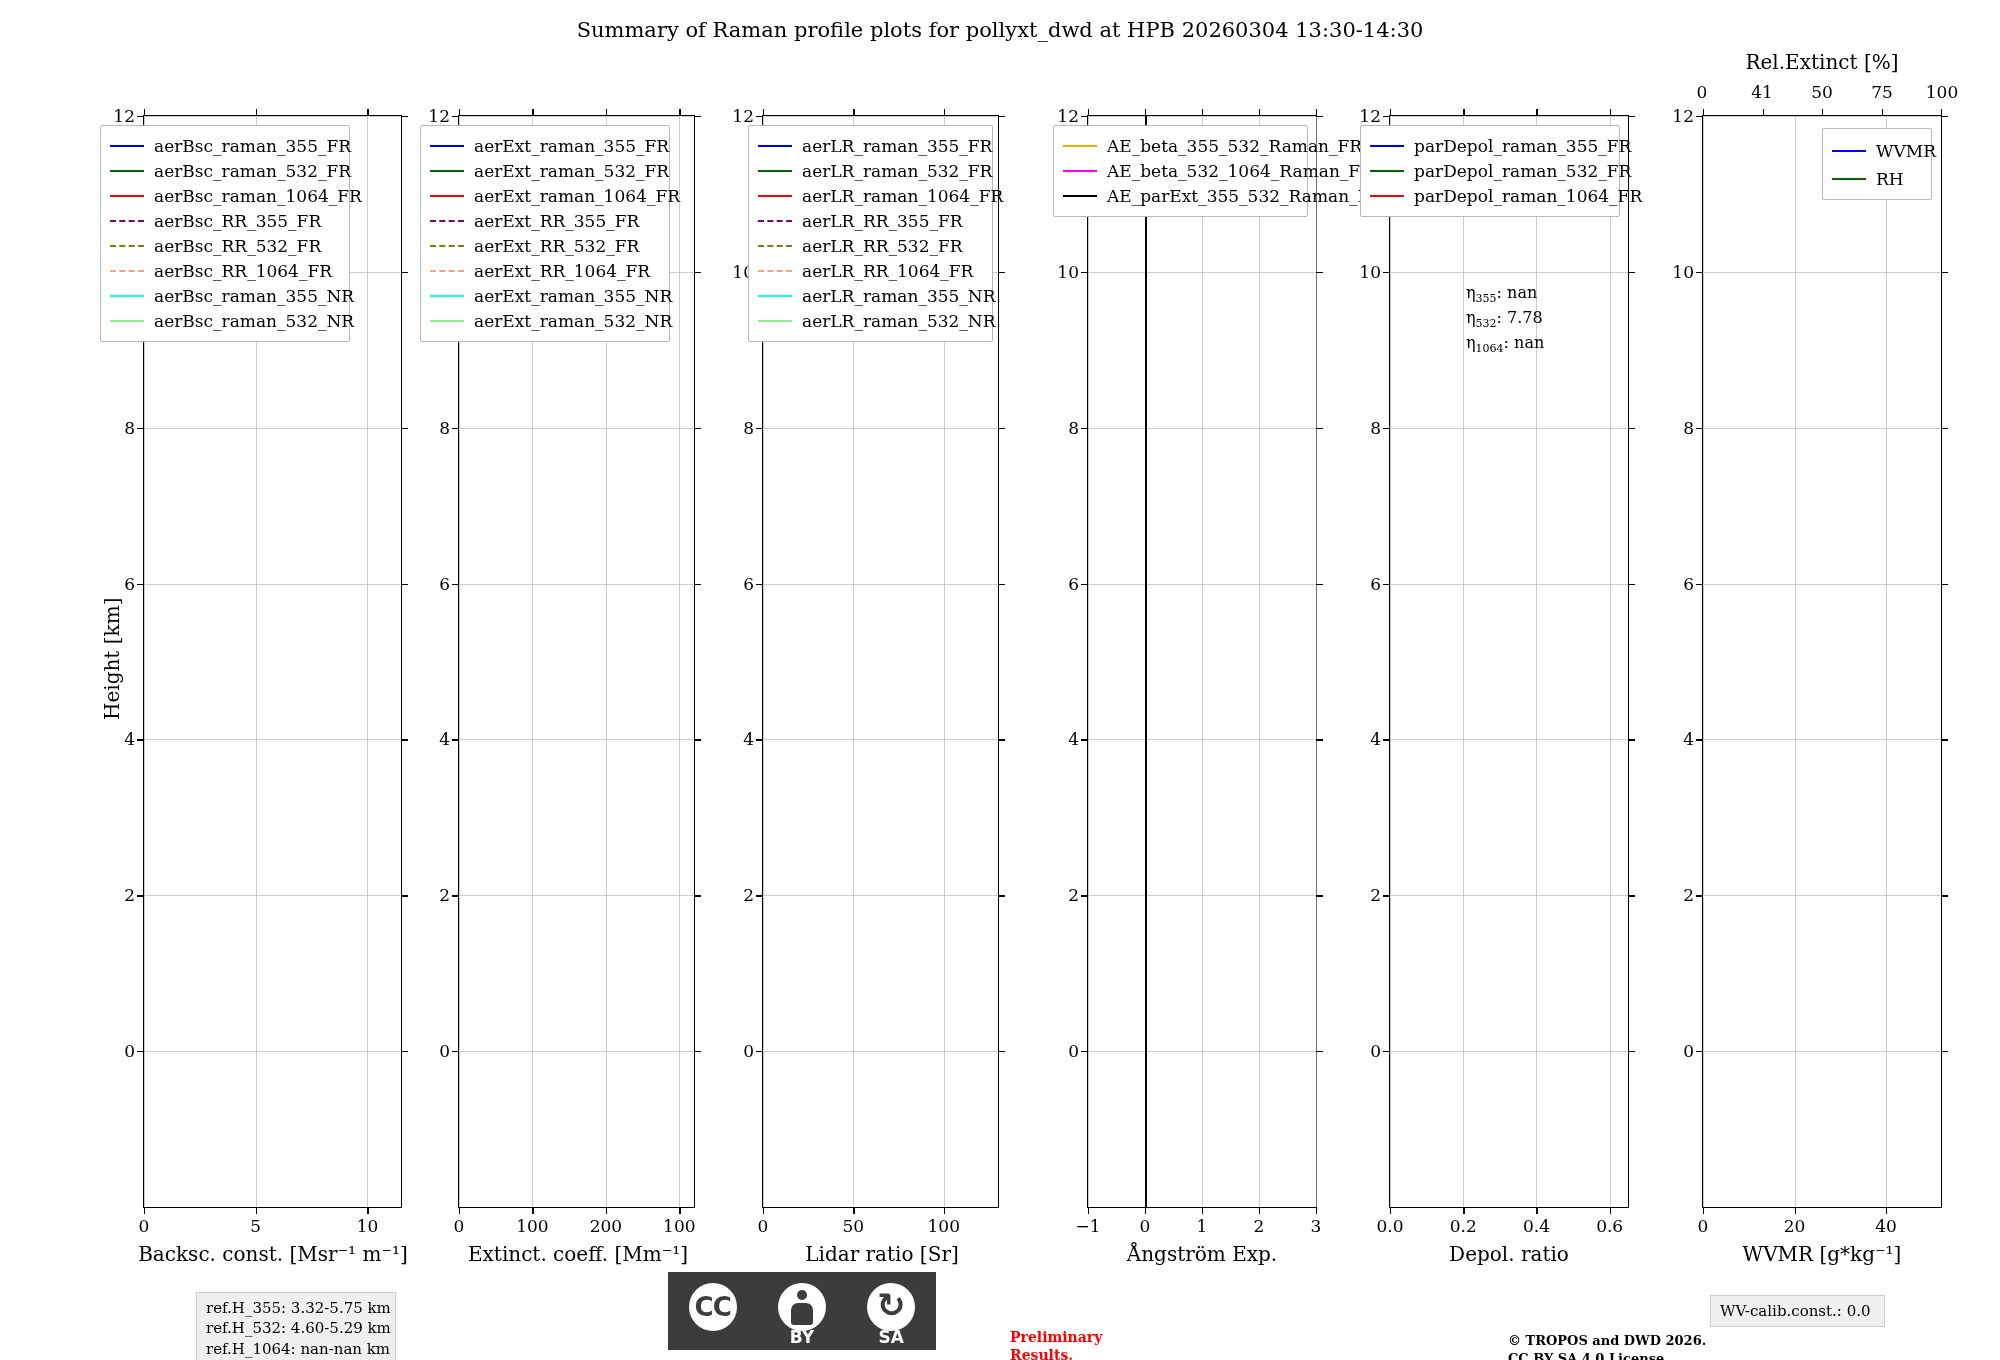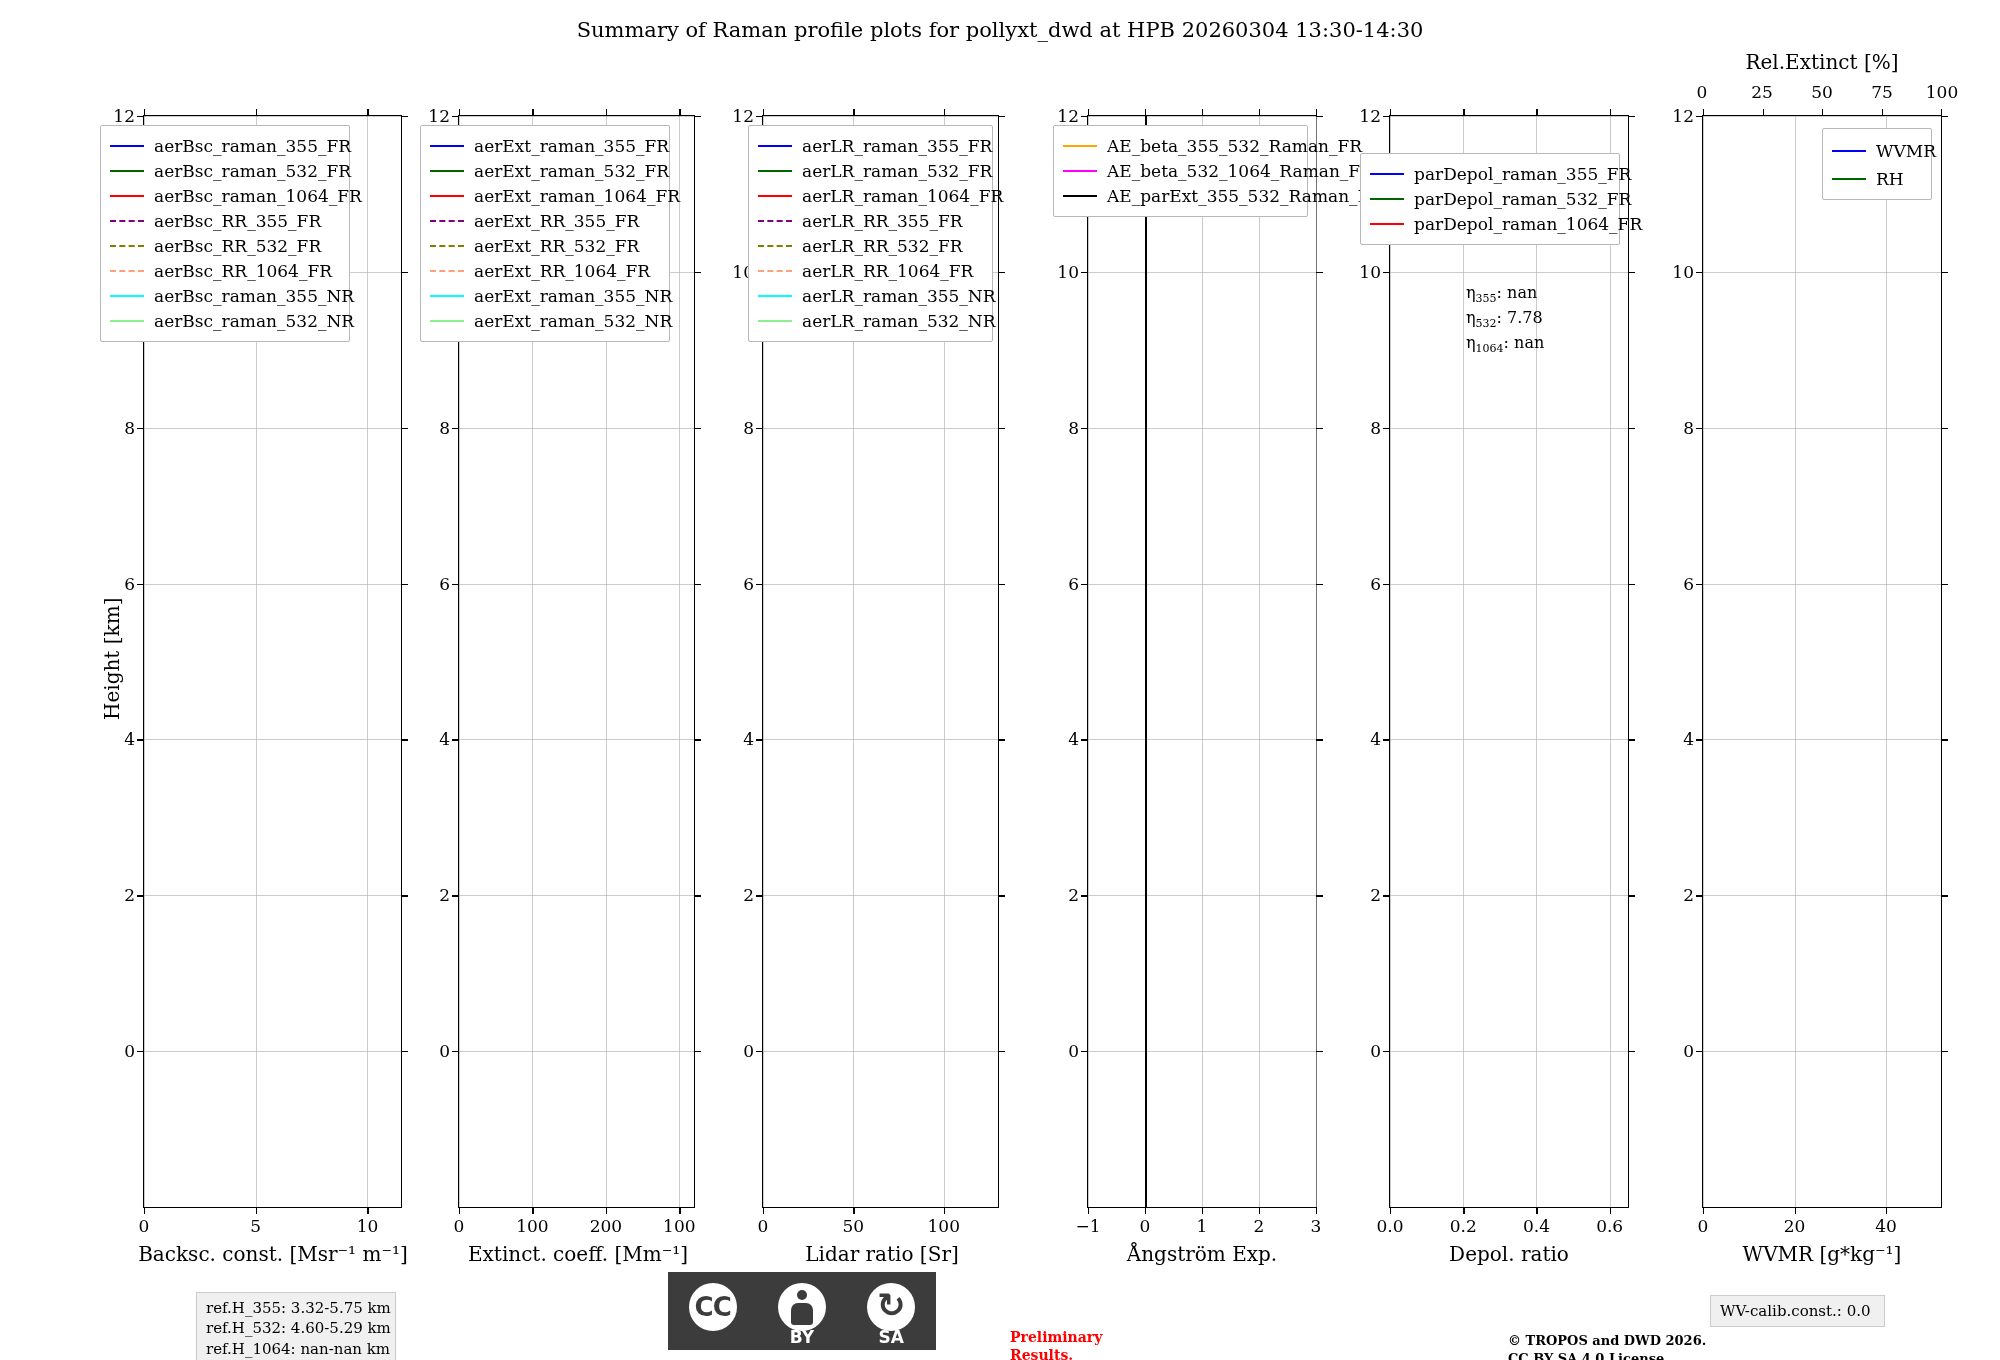--- a/index.html
+++ b/index.html
@@ -660,21 +660,21 @@
       <div class="xtickmark" style="left:61.54%;"></div>
       <div class="xtickmark" style="left:92.3%;"></div>
       <div class="xtickmark top" style="left:0%;"></div>
       <div class="xtickmark top" style="left:30.77%;"></div>
       <div class="xtickmark top" style="left:61.54%;"></div>
       <div class="xtickmark top" style="left:92.3%;"></div>
     </div>
     <div class="xlabel" style="left:-45px; width:330px;">Depol. ratio</div>
   </div>
 
-  <div class="legend" style="left:1360px; top:125px; width:260px;margin-top:28px;">
+  <div class="legend" style="left:1360px; top:125px; width:260px;">
     <div class="legend-row">
         <span class="legend-swatch" style="border-top-color:#0000ff;"></span>
         <span class="legend-label">parDepol_raman_355_FR</span>
       </div>
     <div class="legend-row">
         <span class="legend-swatch" style="border-top-color:#006400;"></span>
         <span class="legend-label">parDepol_raman_532_FR</span>
       </div>
     <div class="legend-row">
         <span class="legend-swatch" style="border-top-color:#ff0000;"></span>
@@ -732,21 +732,21 @@
       <div class="xtickmark" style="left:76.92%;"></div>
       <div class="xtickmark top" style="left:0%;"></div>
       <div class="xtickmark top" style="left:25%;"></div>
       <div class="xtickmark top" style="left:50%;"></div>
       <div class="xtickmark top" style="left:75%;"></div>
       <div class="xtickmark top" style="left:100%;"></div>
     </div>
     <div class="xlabel" style="left:-45px; width:330px;">WVMR [g*kg⁻¹]</div>
 
     <div class="toptick" style="left:0%; top:-33px;">0</div>
-    <div class="toptick" style="left:25%; top:-33px;">25</div>
+    <div class="toptick" style="left:25%; top:-33px;">41</div>
     <div class="toptick" style="left:50%; top:-33px;">50</div>
     <div class="toptick" style="left:75%; top:-33px;">75</div>
     <div class="toptick" style="left:100%; top:-33px;">100</div>
     <div class="toplabel" style="left:-45px; top:-65px; width:330px;">Rel.Extinct [%]</div>
   </div>
 
   <div class="legend" style="left:1822px; top:128px; width:110px; height:72px; padding-top:8px;">
     <div class="legend-row" style="height:28px;">
         <span class="legend-swatch" style="border-top-color:#0000ff;"></span>
         <span class="legend-label">WVMR</span>

